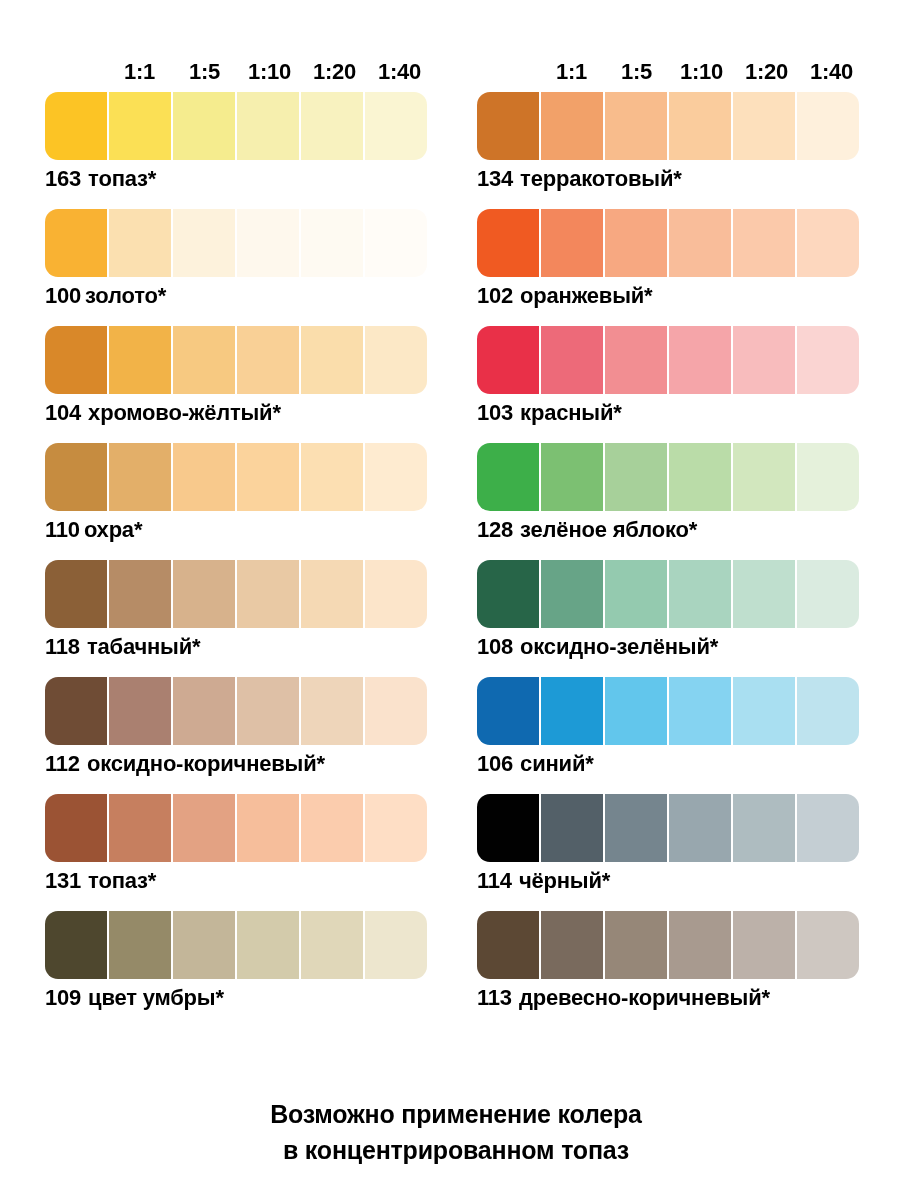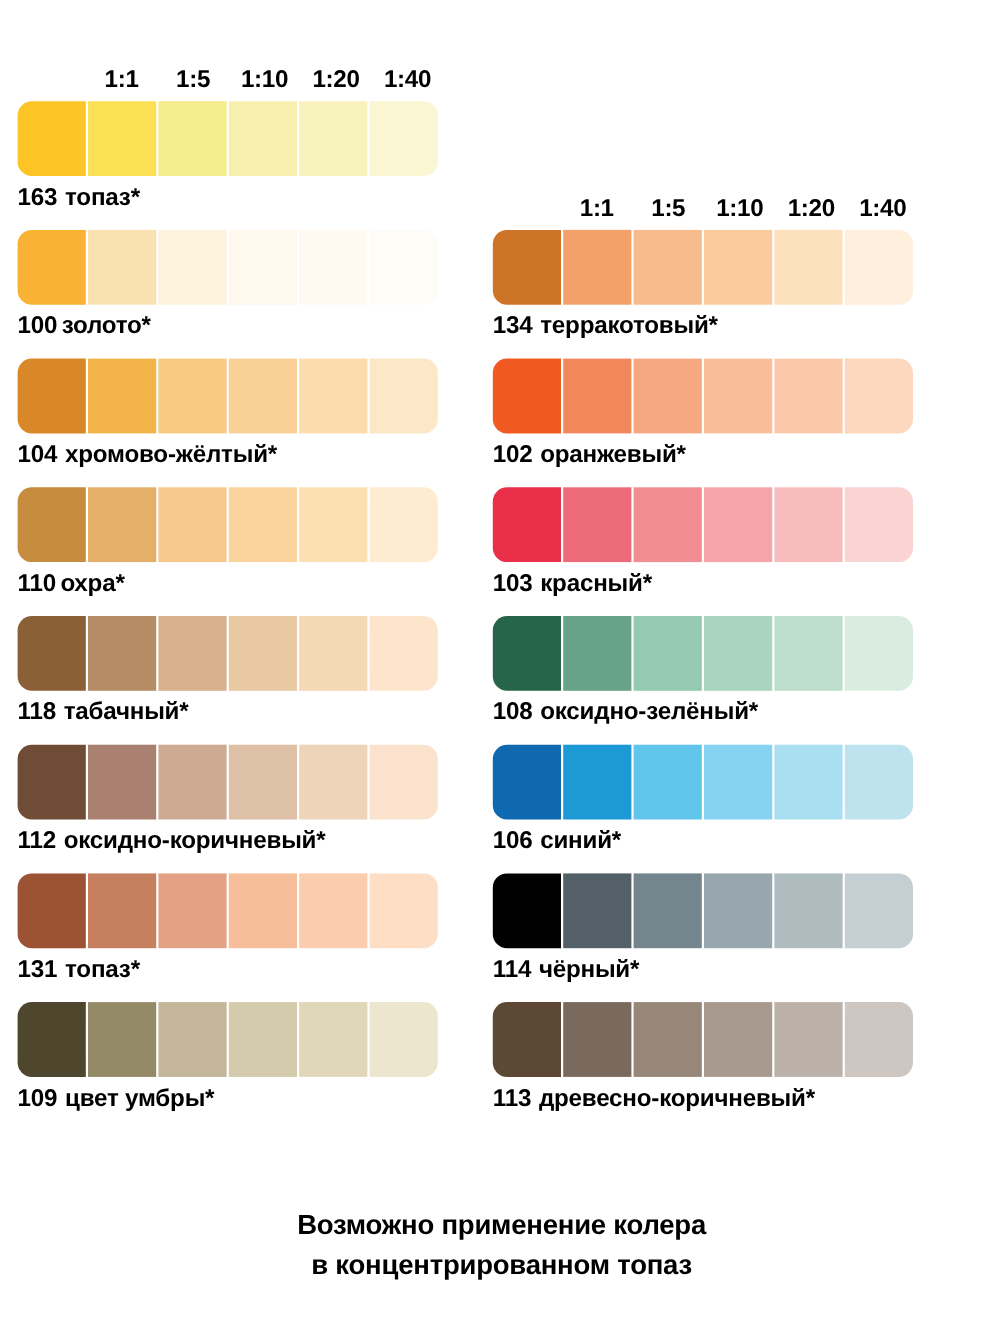--- a/index.html
+++ b/index.html
@@ -17,23 +17,22 @@
   .sheet {
     position: relative;
     width: 900px;
     height: 1200px;
     box-sizing: border-box;
   }
   .columns {
     display: flex;
     flex-direction: row;
     gap: 42px;
-    padding: 58px 0 0 16px;
+    padding: 58px 0 0 45px;
     box-sizing: border-box;
-    align-items: flex-end;
   }
   .column {
     width: 390px;
     display: flex;
     flex-direction: column;
   }
   .ratio-header {
     display: flex;
     flex-direction: row;
     height: 26px;
@@ -251,20 +250,31 @@
               <div class="chip" style="background: rgb(237, 106, 121);"></div>
               <div class="chip" style="background: rgb(242, 142, 146);"></div>
               <div class="chip" style="background: rgb(245, 165, 169);"></div>
               <div class="chip" style="background: rgb(248, 188, 189);"></div>
               <div class="chip" style="background: rgb(250, 212, 210);"></div>
             </div>
             <div class="row-label"><span class="row-code">103</span><span>красный*</span></div>
           </div>
           <div class="swatch-row">
             <div class="strip">
+              <div class="chip" style="background: rgb(61, 175, 73);"></div>
+              <div class="chip" style="background: rgb(124, 192, 114);"></div>
+              <div class="chip" style="background: rgb(167, 208, 154);"></div>
+              <div class="chip" style="background: rgb(186, 220, 168);"></div>
+              <div class="chip" style="background: rgb(210, 231, 190);"></div>
+              <div class="chip" style="background: rgb(229, 241, 219);"></div>
+            </div>
+            <div class="row-label"><span class="row-code">128</span><span>зелёное яблоко*</span></div>
+          </div>
+          <div class="swatch-row">
+            <div class="strip">
               <div class="chip" style="background: rgb(39, 101, 72);"></div>
               <div class="chip" style="background: rgb(103, 164, 135);"></div>
               <div class="chip" style="background: rgb(148, 202, 175);"></div>
               <div class="chip" style="background: rgb(169, 212, 191);"></div>
               <div class="chip" style="background: rgb(191, 223, 206);"></div>
               <div class="chip" style="background: rgb(218, 235, 224);"></div>
             </div>
             <div class="row-label"><span class="row-code">108</span><span>оксидно-зелёный*</span></div>
           </div>
           <div class="swatch-row">

